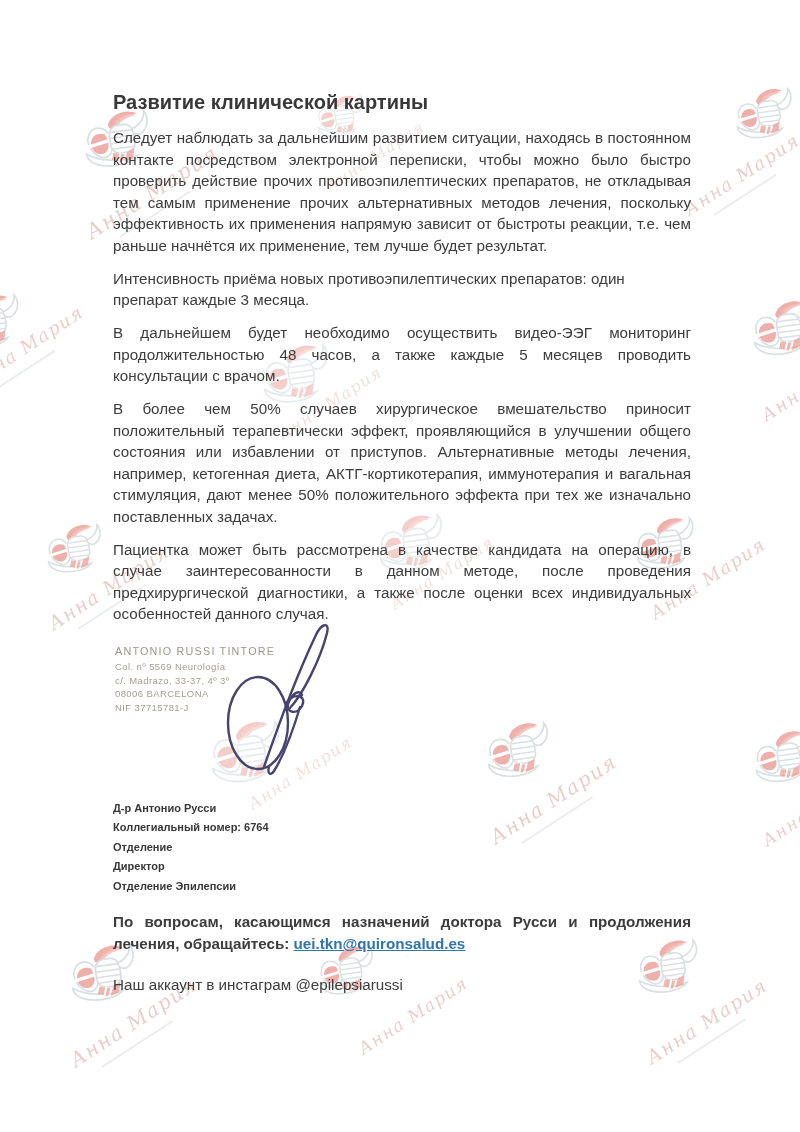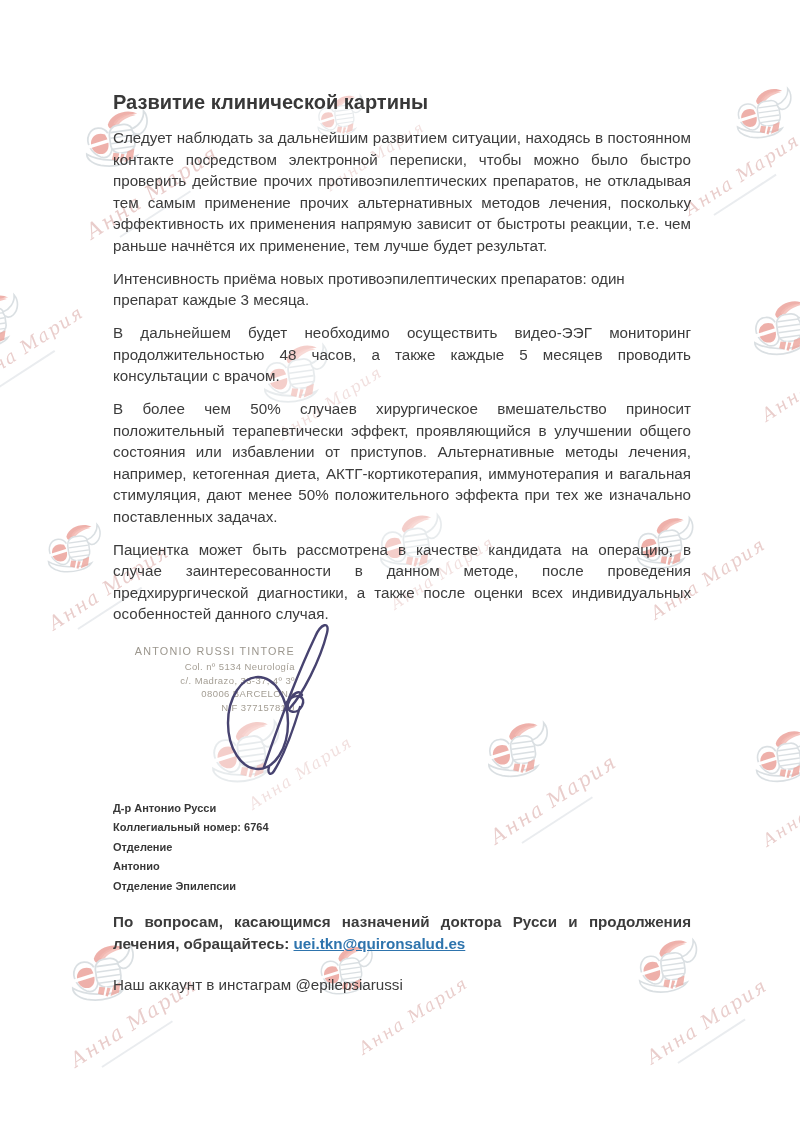--- a/index.html
+++ b/index.html
@@ -30,21 +30,21 @@
     color:#3c3c3c; font-size:15.2px; line-height:21.5px;
   }
   .content h1 {
     font-size:20px; line-height:17px; margin:0 0 16px 0; font-weight:bold; color:#383838;
   }
   .content p { margin:0 0 11.5px 0; text-align:justify; }
   .content p.no-just { text-align:left; }
   
   .stamp-area { position:relative; height:158px; margin-top:16px; }
   .stamp {
-    position:absolute; left:2px; top:4px; width:180px; text-align:right;
+    position:absolute; left:2px; top:4px; width:180px; text-align:left;
     color:#a49e94; font-size:9.5px; line-height:13.5px; letter-spacing:.4px;
   }
   .stamp .stamp-name { font-size:10.8px; letter-spacing:1.2px; color:#9b968d; margin-bottom:2px; }
   .sig-svg { position:absolute; left:88px; top:-26px; }
   
   .sig-block { font-weight:bold; font-size:11px; line-height:19.5px; color:#373737; margin:0 0 15px 0; }
   .contact-p { margin-bottom:0 !important;font-weight:bold; }
   .email-link { color:#2e74ad; text-decoration:underline; cursor:pointer; }
   .insta-p { margin-top:20px !important; text-align:left !important; }
 </style>
@@ -197,40 +197,40 @@
 
     <p>Следует наблюдать за дальнейшим развитием ситуации, находясь в постоянном контакте посредством электронной переписки, чтобы можно было быстро проверить действие прочих противоэпилептических препаратов, не откладывая тем самым применение прочих альтернативных методов лечения, поскольку эффективность их применения напрямую зависит от быстроты реакции, т.е. чем раньше начнётся их применение, тем лучше будет результат.</p>
     <p class="no-just">Интенсивность приёма новых противоэпилептических препаратов: один препарат каждые 3 месяца.</p>
     <p>В дальнейшем будет необходимо осуществить видео-ЭЭГ мониторинг продолжительностью 48 часов, а также каждые 5 месяцев проводить консультации с врачом.</p>
     <p>В более чем 50% случаев хирургическое вмешательство приносит положительный терапевтически эффект, проявляющийся в улучшении общего состояния или избавлении от приступов. Альтернативные методы лечения, например, кетогенная диета, АКТГ-кортикотерапия, иммунотерапия и вагальная стимуляция, дают менее 50% положительного эффекта при тех же изначально поставленных задачах.</p>
     <p>Пациентка может быть рассмотрена в качестве кандидата на операцию, в случае заинтересованности в данном методе, после проведения предхирургической диагностики, а также после оценки всех индивидуальных особенностей данного случая.</p>
 
     <div class="stamp-area">
       <div class="stamp">
         <div class="stamp-name">ANTONIO RUSSI TINTORE</div>
-        <div>Col. nº 5134 Neurología</div>
+        <div>Col. nº 5569 Neurología</div>
         <div>c/. Madrazo, 33-37, 4º 3º</div>
         <div>08006 BARCELONA</div>
         <div>NIF 37715781-J</div>
       </div>
       <svg class="sig-svg" width="140" height="170" viewBox="0 0 140 170">
         <g fill="none" stroke="#474370" stroke-width="2.4" stroke-linecap="round">
           <ellipse cx="57" cy="108" rx="30" ry="46"></ellipse>
           <path d="M63,152 C74,120 95,62 114,22 C120,8 129,6 126,18 C119,46 101,80 89,93 C85,97 83,94 86,87"></path>
           <path d="M86,87 C95,77 106,81 101,91 C96,100 85,98 87,89 C91,78 99,74 101,80"></path>
           <path d="M99,92 C93,112 83,140 73,156 C70,161 66,159 68,152"></path>
         </g>
       </svg>
     </div>
 
     <div class="sig-block">
       <div>Д-р Антонио Русси</div>
       <div>Коллегиальный номер: 6764</div>
       <div>Отделение</div>
-      <div>Антонио</div>
+      <div>Директор</div>
       <div>Отделение Эпилепсии</div>
     </div>
 
     <p class="contact-p"><span>По вопросам, касающимся назначений доктора Русси и продолжения лечения, обращайтесь:</span>
       <a class="email-link">uei.tkn@quironsalud.es</a></p>
 
     <p class="insta-p">Наш аккаунт в инстаграм @epilepsiarussi</p>
 
   </div>
 </div>

